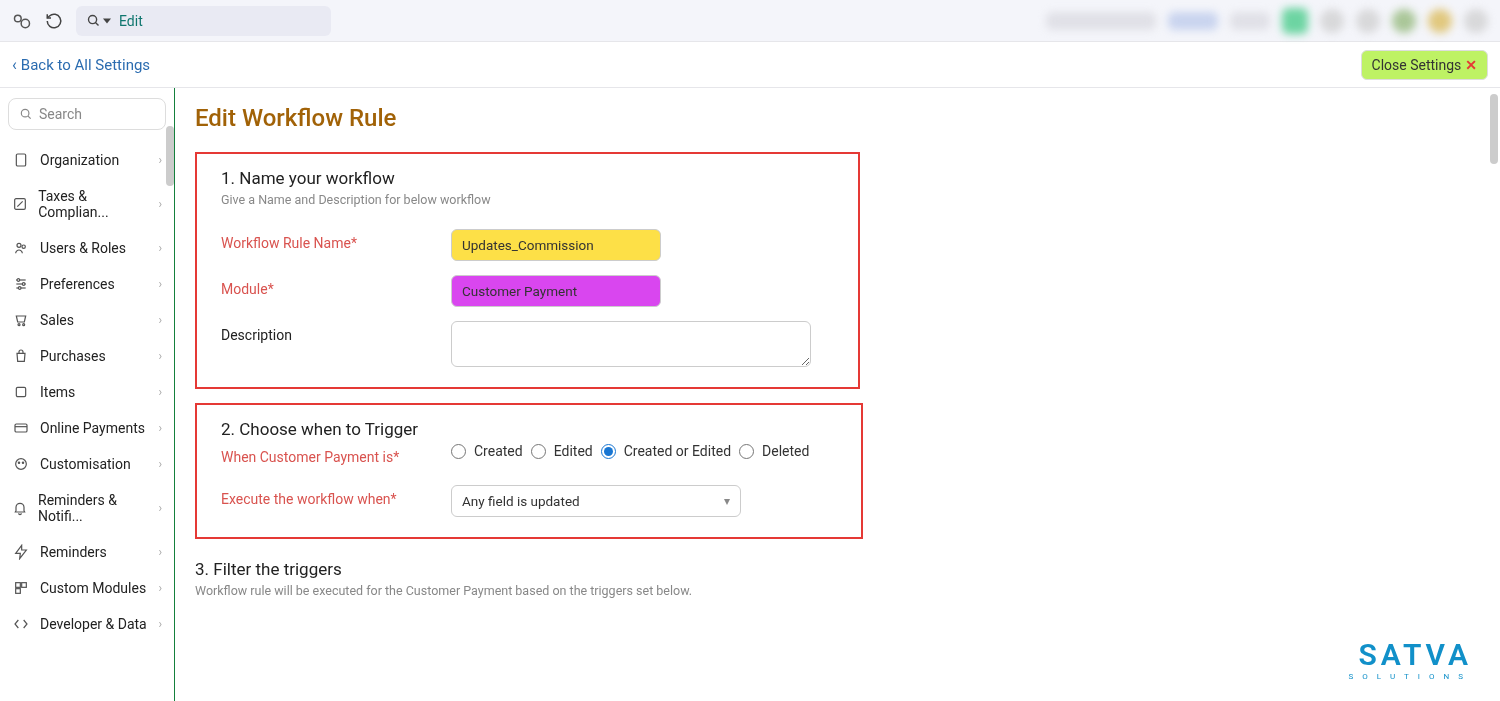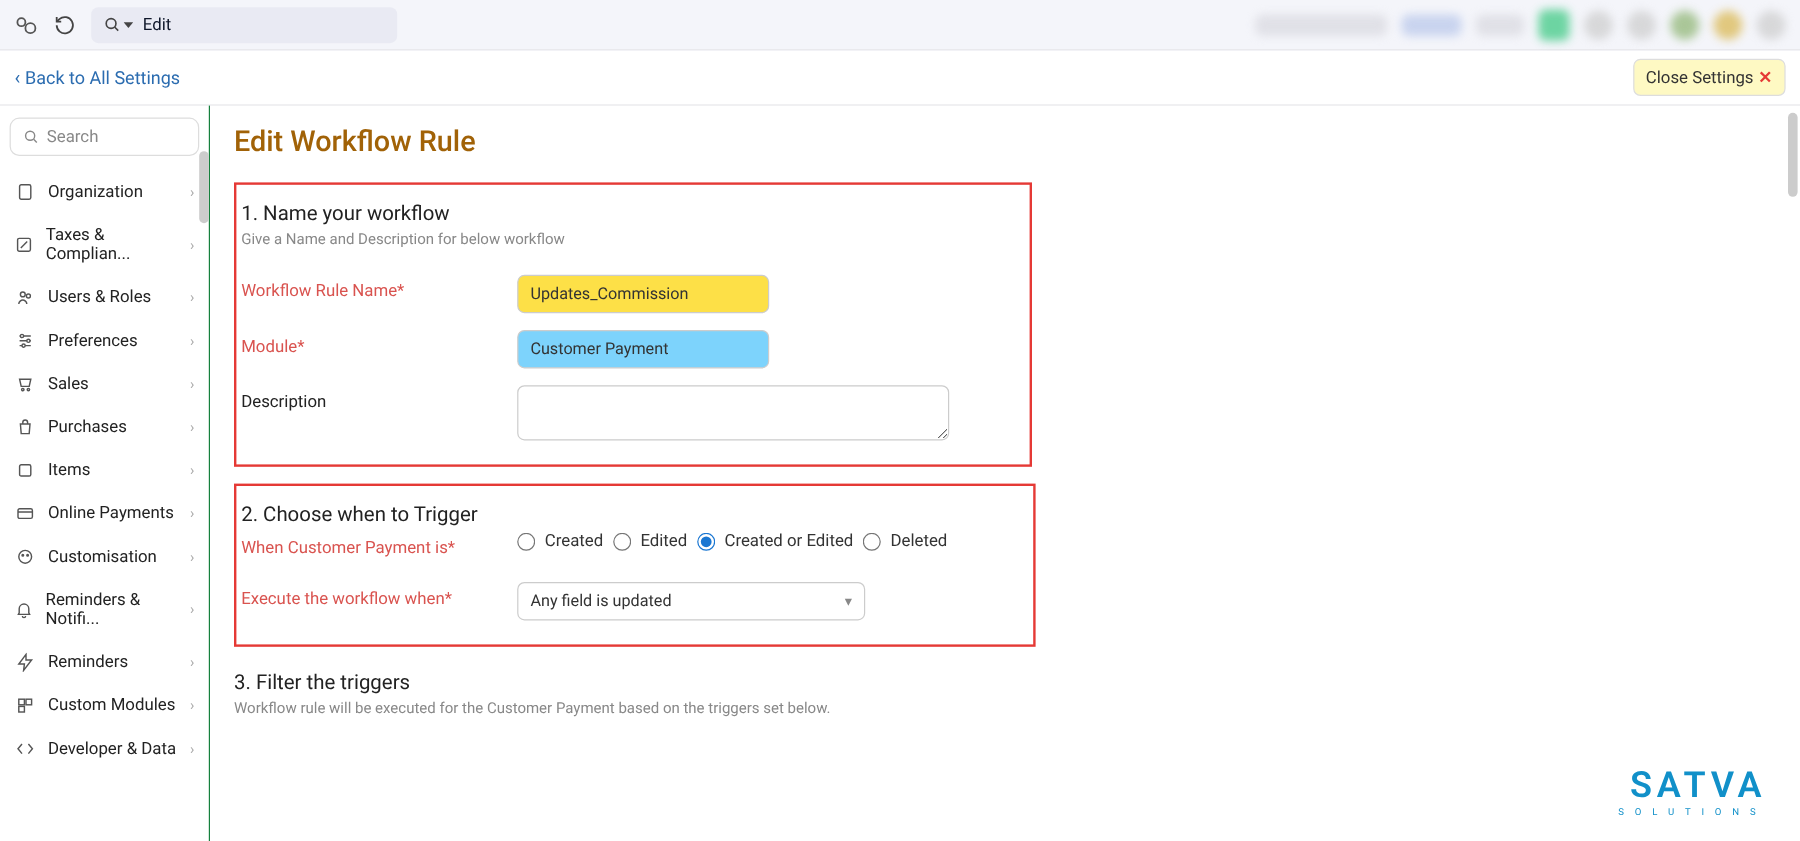--- a/index.html
+++ b/index.html
@@ -3,52 +3,52 @@
 <meta charset="utf-8">
 <style>
   * { box-sizing: border-box; margin: 0; padding: 0; font-family: -apple-system, BlinkMacSystemFont, "Segoe UI", Roboto, sans-serif; }
   body { background: #fff; color: #222; font-size: 14px; width: 1500px; height: 701px; overflow: hidden; }
 
   .topbar { height: 42px; display: flex; align-items: center; padding: 0 12px; gap: 10px; background: #f4f5fa; border-bottom: 1px solid #e6e6ea; }
   .topbar .left { display: flex; align-items: center; gap: 12px; }
   .iconbtn { width: 20px; height: 20px; display: flex; align-items: center; justify-content: center; color: #444; cursor: pointer; }
   .search-wrap { display: flex; align-items: center; gap: 8px; background: #e9eaf3; border-radius: 6px; padding: 4px 10px; height: 30px; width: 255px; }
   .search-wrap .icon { display:flex; align-items:center; gap:2px; }
-  .search-wrap input { border: none; background: transparent; outline: none; font-size: 14px; color: #0f172a; flex: 1; }
+  .search-wrap input { border: none; background: transparent; outline: none; font-size: 14px; color: #0f766e; flex: 1; }
   .topbar .right { margin-left: auto; display: flex; align-items: center; gap: 12px; filter: blur(4px); opacity: 0.7; }
   .blur-pill { background: #d8d8df; border-radius: 6px; height: 18px; }
   .blur-sq { background: #34c77d; width: 26px; height: 26px; border-radius: 6px; }
   .blur-circ { width: 24px; height: 24px; border-radius: 50%; background: #ccc; }
 
   .subbar { height: 46px; display: flex; align-items: center; padding: 0 12px; border-bottom: 1px solid #e6e6ea; }
   .backlink { color: #2b6cb0; font-size: 15px; display: flex; align-items: center; gap: 4px; cursor: pointer; }
   .backlink .chev { color: #2b6cb0; font-size: 16px; }
-  .close-settings { margin-left: auto; font-size: 14px; color: #333; background: #fef9c3; border: 1px solid #ddd; border-radius: 6px; padding: 6px 10px; cursor: pointer; display:flex; align-items:center; gap:4px;}
+  .close-settings { margin-left: auto; font-size: 14px; color: #333; background: #bef264; border: 1px solid #ddd; border-radius: 6px; padding: 6px 10px; cursor: pointer; display:flex; align-items:center; gap:4px;}
   .close-settings .x { color: #e53935; font-weight: bold; }
 
   .body { display: flex; height: calc(701px - 42px - 46px); }
 
   .sidebar { width: 175px; border-right: 1px solid #15803d; display: flex; flex-direction: column; padding: 10px 6px 0 6px; position: relative; }
   .sidebar-search { display:flex; align-items:center; gap:6px; border:1px solid #ddd; border-radius:8px; padding:7px 10px; color:#888; font-size:14px; margin: 0 2px 12px 2px; }
   .sidebar-list { flex:1; overflow:hidden; }
   .side-item { display:flex; align-items:center; gap:10px; padding:10px 6px; color:#222; font-size:14px; cursor:pointer; position:relative; }
   .side-item .chev-r { margin-left:auto; color:#aaa; font-size:12px; }
   .side-item .ico { width:18px; display:flex; justify-content:center; color:#555; }
   .sidebar-scroll { position:absolute; right:0; top:38px; width:8px; height:60px; background:#ccc; border-radius:4px; }
 
   .main { flex:1; overflow:auto; padding: 16px 20px 60px 20px; position:relative; }
   .page-title { font-size: 24px; font-weight: 500; margin-bottom: 20px; color:#a16207;}
-  .section-box { border: 2px solid #e53935; padding: 14px 18px 20px 4px; margin-bottom: 14px; max-width: 665px; }
+  .section-box { border: 2px solid #e53935; padding: 14px 18px 20px 24px; margin-bottom: 14px; max-width: 665px; }
   .sec-title { font-size: 17px; color:#222; margin-bottom:4px; }
   .sec-sub { font-size:12.5px; color:#888; margin-bottom: 22px; }
   .form-row { display:flex; align-items:flex-start; margin-bottom: 14px; }
   .form-label { width: 230px; font-size:14px; padding-top:6px; }
   .req { color:#d9534f; }
   .txt-input { width: 210px; padding:7px 10px; border:1px solid #ccc; border-radius:6px; font-size:13.5px; color:#333; background:#fde047; }
-  .txt-input.readonly { background:#7dd3fc; }
+  .txt-input.readonly { background:#d946ef; }
   .txt-area { width: 360px; height:46px; padding:6px 8px; border:1px solid #ccc; border-radius:6px; font-size:13px; resize: both; }
   .radio-group { display:flex; flex-direction:row; gap:8px; }
   .radio-row { display:flex; align-items:center; gap:8px; font-size:14px; color:#333; }
   .radio-row input { accent-color:#1976d2; width:15px; height:15px; }
   .select { width: 290px; padding:7px 10px; border:1px solid #ccc; border-radius:6px; font-size:13.5px; color:#333; background:#fff; display:flex; align-items:center; justify-content:space-between; cursor:pointer;}
   .select .chev { color:#888; font-size:12px; }
   .sec3-title { font-size:17px; margin-top:20px; }
   .sec3-sub { font-size:12.5px; color:#888; margin-top:4px; }
 
   .main-scroll { position:absolute; right:2px; top:6px; width:8px; height:70px; background:#ccc; border-radius:4px; }

